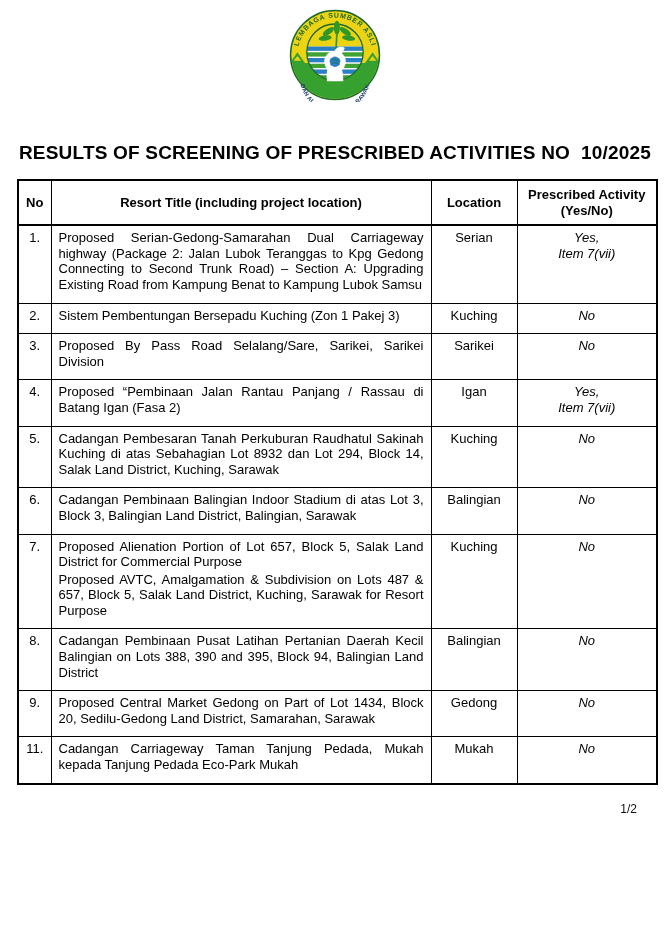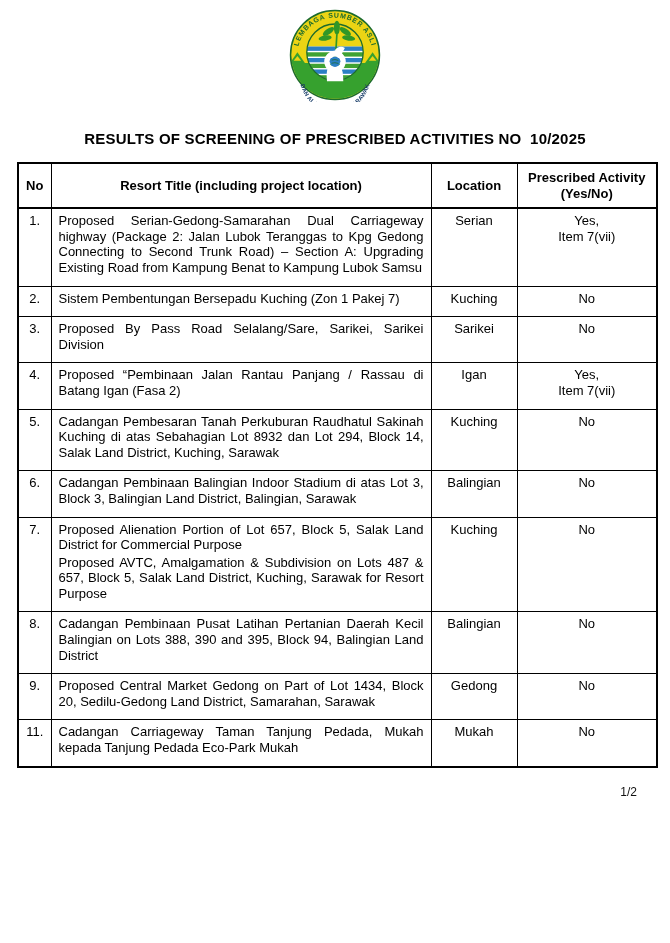--- a/index.html
+++ b/index.html
@@ -16,24 +16,24 @@
     min-height: 943px;
     background: #fff;
     padding-top: 8px;
   }
   .logo-wrap {
     width: 94px;
     height: 94px;
     margin: 0 auto;
   }
   .doc-title {
-    font-size: 15px;
+    font-size: 19px;
     font-weight: bold;
     text-align: center;
-    margin: 28px 6px 0;
+    margin: 40px 6px 0;
     white-space: pre-wrap;
     letter-spacing: 0.2px;
   }
   .intro {
     font-size: 13.5px;
     line-height: 1.42;
     margin: 21px 13px 0;
     text-align: justify;
   }
   table.results {
@@ -59,21 +59,21 @@
   }
   .results thead th.pre { white-space: pre-line; }
   .results td {
     padding: 4px 7px 10px;
     line-height: 1.2;
   }
   td.c-no   { text-align: center; padding-left: 3px; padding-right: 3px; }
   td.c-title{ text-align: justify; }
   td.c-title .para + .para { margin-top: 2px; }
   td.c-loc  { text-align: center; }
-  td.c-act  { text-align: center; white-space: pre-line; }
+  td.c-act  { text-align: center; white-space: pre-line; font-style: italic; }
   .footer-page {
     text-align: right;
     padding: 17px 33px 20px 0;
     font-size: 12px;
     color: #111;
   }
 </style>
 </head>
 <body>
 
@@ -168,21 +168,21 @@
             <div class="para">Proposed Serian-Gedong-Samarahan Dual Carriageway highway (Package 2: Jalan Lubok Teranggas to Kpg Gedong Connecting to Second Trunk Road) – Section A: Upgrading Existing Road from Kampung Benat to Kampung Lubok Samsu</div>
           </td>
     <td class="c-loc">Serian</td>
     <td class="c-act">Yes,
 Item 7(vii)</td>
   </tr>
 
   <tr>
     <td class="c-no">2.</td>
     <td class="c-title">
-            <div class="para">Sistem Pembentungan Bersepadu Kuching (Zon 1 Pakej 7)</div>
+            <div class="para">Sistem Pembentungan Bersepadu Kuching (Zon 1 Pakej 3)</div>
           </td>
     <td class="c-loc">Kuching</td>
     <td class="c-act">No</td>
   </tr>
 
   <tr>
     <td class="c-no">3.</td>
     <td class="c-title">
             <div class="para">Proposed By Pass Road Selalang/Sare, Sarikei, Sarikei Division</div>
           </td>

